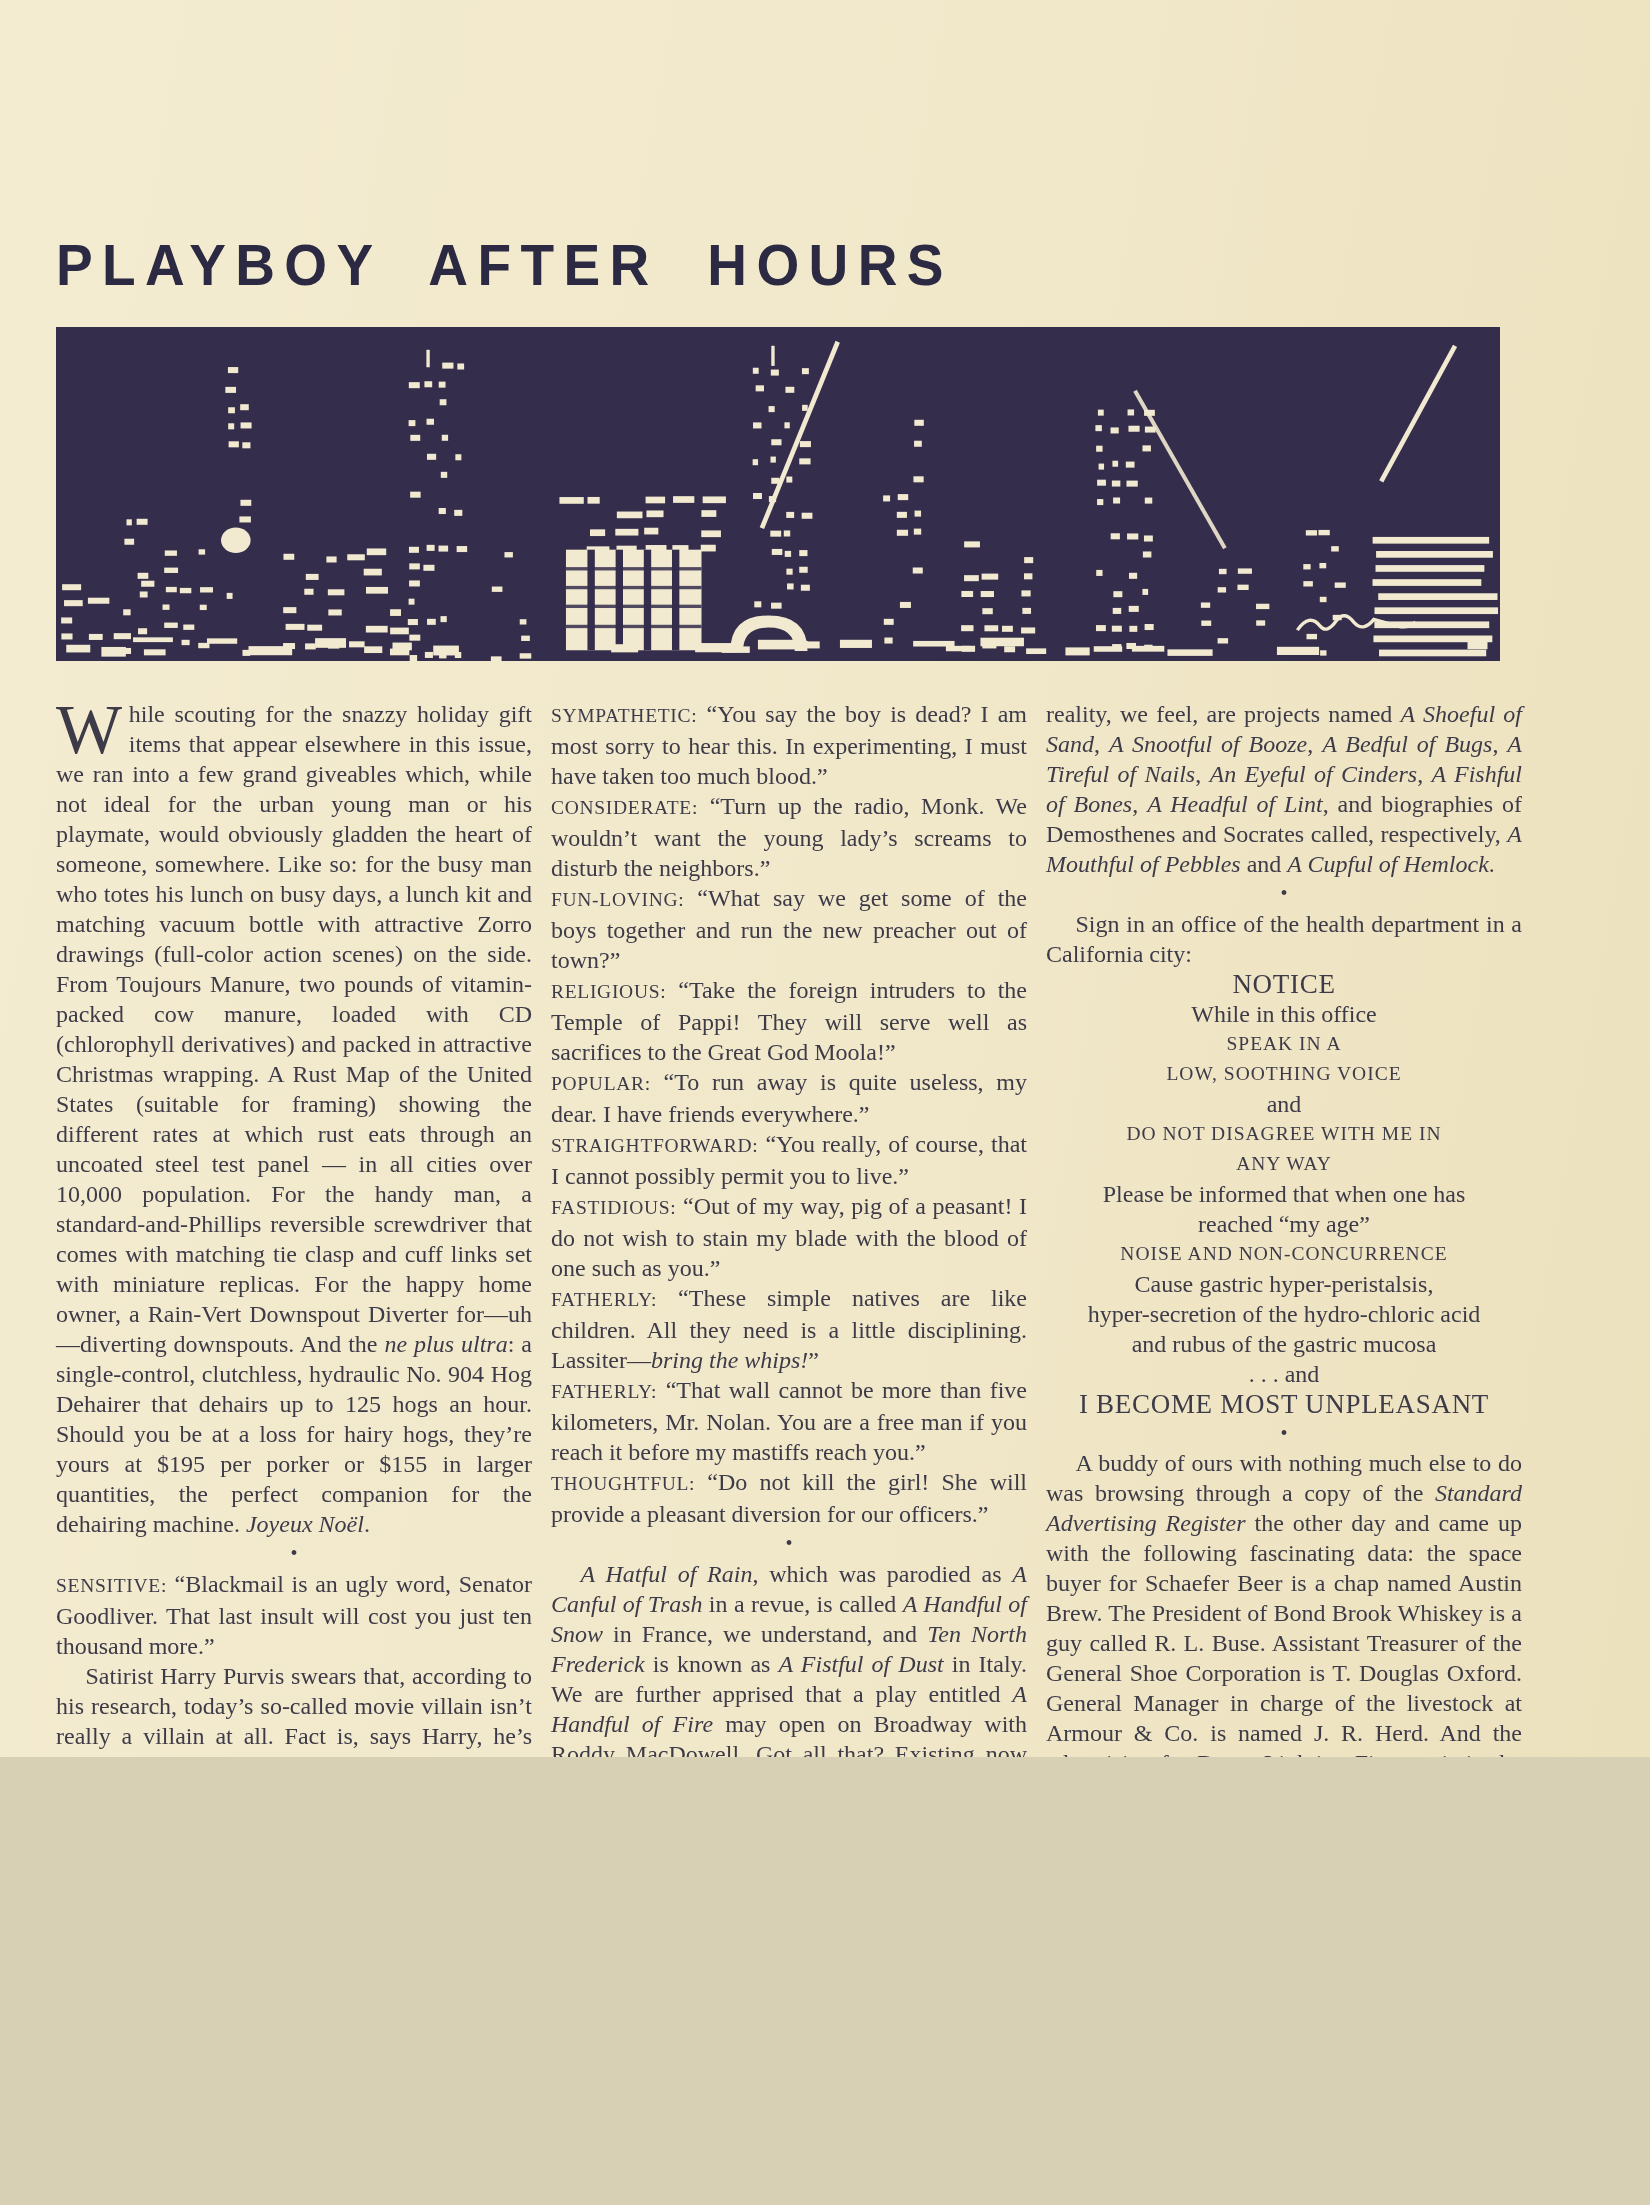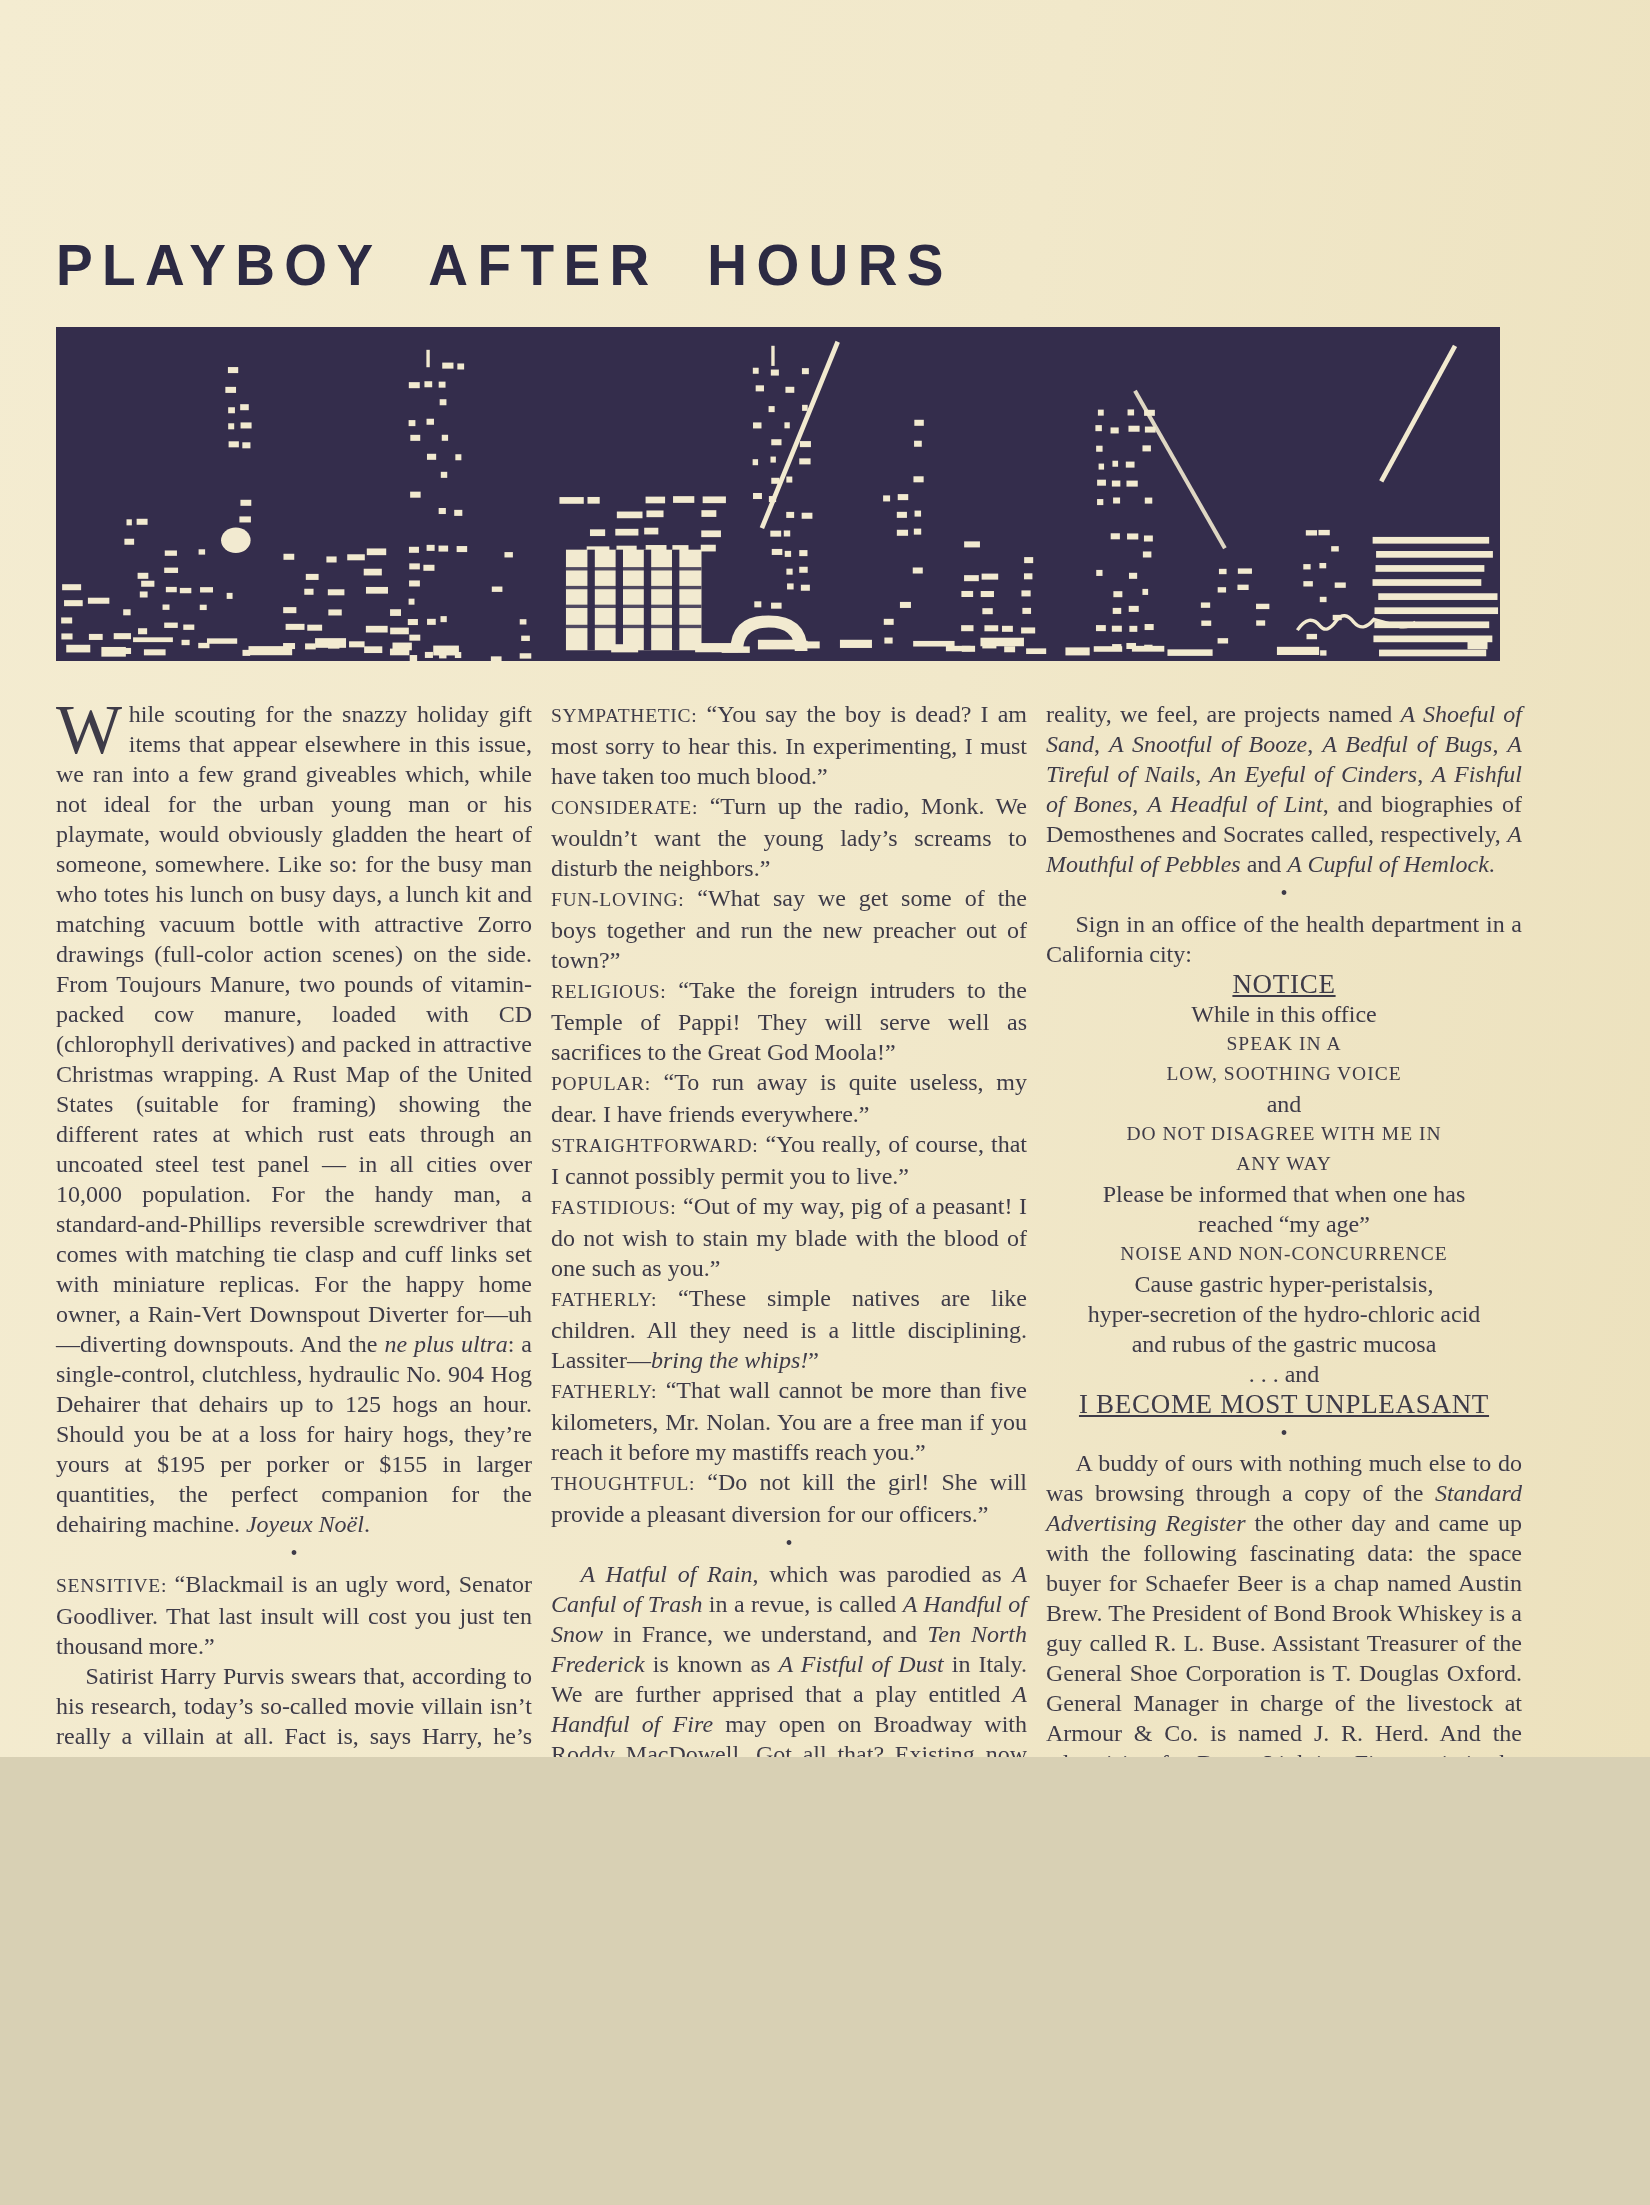--- a/index.html
+++ b/index.html
@@ -13,21 +13,21 @@
   .art{position:absolute;left:56px;top:327px;width:1444px;height:334px;display:block;background:#342d4c;}
   .columns{position:absolute;left:56px;top:699px;width:1467px;display:flex;gap:19px;align-items:flex-start;}
   .col{width:476px;font-size:24px;line-height:30px;text-align:justify;color:#3e3b48;}
   p.para{margin:0;padding:0;}
   p.ind{text-indent:29.5px;}
   .dropcap{float:left;font-size:70px;line-height:56px;padding:2.7px 6.7px 0 0;color:#3e3b48;}
   .lbl{font-size:19.5px;letter-spacing:0.7px;}
   .it{font-style:italic;}
   .sep{text-align:center;font-size:20px;line-height:29.5px;height:29.5px;color:#3e3b48;}
   .cline{text-align:center;text-indent:0;}
-  .c-big{font-size:27px;letter-spacing:0.7px;text-decoration:underline;}
+  .c-big{font-size:27px;letter-spacing:0.7px;}
   .c-sc{font-size:19.5px;letter-spacing:1px;}
   .pagenum{position:absolute;top:2064px;left:1552px;font-family:"Liberation Sans",sans-serif;
            font-size:28px;color:#2e2c39;}
 </style>
 </head>
 <body>
 
 <div class="page">
   <h1 class="title">PLAYBOY AFTER HOURS</h1>
   <svg class="art" viewBox="0 0 2152 498" preserveAspectRatio="none" xmlns="http://www.w3.org/2000/svg">

